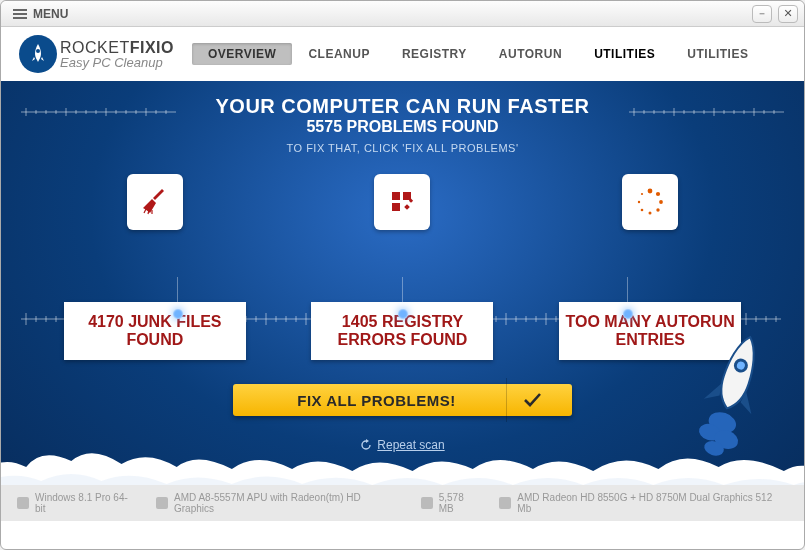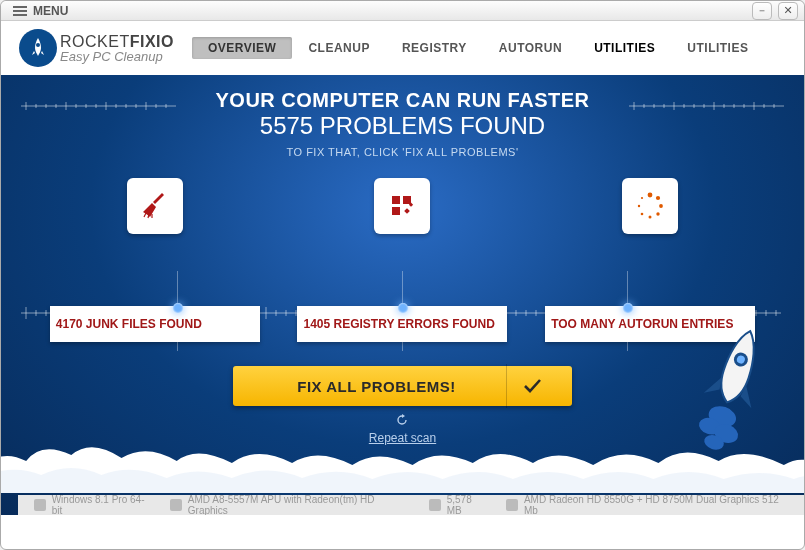--- a/index.html
+++ b/index.html
@@ -1,20 +1,20 @@
 <!DOCTYPE html>
 <html><head>
 <meta charset="utf-8">
 <style>
 * { margin: 0; padding: 0; box-sizing: border-box; font-family: Arial, sans-serif; }
 body { background: #f0f0f0; width: 805px; height: 550px; overflow: hidden; }
 
 .window { width: 805px; height: 550px; background: #fff; border: 1px solid #aaa; border-radius: 6px; position: relative; }
 
-.titlebar { height: 20px; background: linear-gradient(#fdfdfd, #e8e8e8); border-bottom: 1px solid #ccc; display: flex; align-items: center; padding: 0 6px; border-radius: 6px 6px 0 0; }
+.titlebar { height: 26px; background: linear-gradient(#fdfdfd, #e8e8e8); border-bottom: 1px solid #ccc; display: flex; align-items: center; padding: 0 6px; border-radius: 6px 6px 0 0; }
 .menu-btn { display: flex; align-items: center; gap: 6px; font-size: 12px; font-weight: bold; color: #555; cursor: pointer; padding: 2px 6px; }
 .hamburger { display: inline-block; }
 .hamburger span { display: block; width: 14px; height: 2px; background: #666; margin: 2px 0; }
 .win-controls { margin-left: auto; display: flex; gap: 6px; }
 .win-btn { width: 20px; height: 18px; border: 1px solid #bbb; border-radius: 4px; background: linear-gradient(#fff,#eee); display: flex; align-items: center; justify-content: center; font-size: 11px; color: #555; cursor: pointer; }
 
 .header { height: 54px; background: #fff; display: flex; align-items: center; padding: 0 18px; }
 .logo { display: flex; align-items: center; gap: 3px; }
 .logo-badge { width: 38px; height: 38px; border-radius: 50%; background: #0a4b8c; display: flex; align-items: center; justify-content: center; }
 .logo-text { line-height: 1; }
@@ -27,48 +27,48 @@
 .tab.active { background: #bfbfbf; color: #333; border-radius: 2px; box-shadow: inset 0 1px 3px rgba(0,0,0,0.2); }
 .tab.highlight { color: #000000; }
 
 .main { position: relative; height: 440px; background: radial-gradient(ellipse at center 30%, #2a6bc4 0%, #0a3d7a 55%, #072b5a 100%); overflow: hidden; }
 
 .headline { text-align: center; padding-top: 14px; color: #fff; position: relative; z-index: 2; }
 .headline-ruler { position: absolute; top: 26px; height: 10px; width: 155px; }
 .headline-ruler.left { left: 20px; }
 .headline-ruler.right { right: 20px; }
 .h1 { font-size: 20px; font-weight: bold; letter-spacing: 0.5px; }
-.h2 { font-size: 24px; font-weight: normal; }
+.h2 { font-size: 16px; font-weight: bold; }
 .h3 { font-size: 11px; color: #c5d9f0; margin-top: 6px; letter-spacing: 0.5px; }
 
 .cards { display: flex; justify-content: space-around; padding: 20px 30px 0; position: relative; z-index: 2; }
 .card { display: flex; flex-direction: column; align-items: center; width: 220px; }
 .card-icon { width: 56px; height: 56px; background: #fff; border-radius: 6px; display: flex; align-items: center; justify-content: center; box-shadow: 0 2px 4px rgba(0,0,0,0.3); }
 
 .mid-ruler { position: absolute; top: 232px; left: 20px; right: 20px; height: 12px; z-index: 1; }
 .node { position: absolute; top: 228px; width: 10px; height: 10px; border-radius: 50%; background: #6fb3ff; box-shadow: 0 0 8px #6fb3ff, 0 0 2px #fff inset; z-index: 3; }
 .node1 { left: 172px; } .node2 { left: 397px; } .node3 { left: 622px; }
 .vline { position: absolute; width: 1px; background: rgba(255,255,255,0.35); top: 196px; height: 80px; z-index: 1; }
 .vl1 { left: 176px; } .vl2 { left: 401px; } .vl3 { left: 626px; }
 
 .result-row { display: flex; justify-content: space-around; padding: 0 30px; margin-top: 72px; position: relative; z-index: 2; }
-.result { background: #fff; width: 210px; padding: 11px 6px; font-size: 12px; font-weight: bold; color: #a01818; box-shadow: 0 2px 4px rgba(0,0,0,0.3); }
+.result { background: #fff; width: 182px; padding: 11px 6px; text-align: center; font-size: 16px; font-weight: bold; color: #a01818; box-shadow: 0 2px 4px rgba(0,0,0,0.3); }
 
 .fix-row { text-align: center; margin-top: 24px; position: relative; z-index: 2; }
-.fix-btn { display: inline-flex; align-items: center; background: linear-gradient(#ffd23f, #f7b500); border: none; border-radius: 3px; height: 40px; padding: 14px; box-shadow: 0 2px 5px rgba(0,0,0,0.4); cursor: pointer; }
+.fix-btn { display: inline-flex; align-items: center; background: linear-gradient(#ffd23f, #f7b500); border: none; border-radius: 3px; height: 32px; padding: 14px; box-shadow: 0 2px 5px rgba(0,0,0,0.4); cursor: pointer; }
 .fix-label { padding: 0 50px; font-size: 15px; font-weight: bold; color: #2a2a2a; letter-spacing: 0.5px; }
 .fix-check { width: 52px; height: 44px; border-left: 1px solid rgba(0,0,0,0.2); display: flex; align-items: center; justify-content: center; }
-.repeat { margin-top: 8px; color: #b8cfeb; font-size: 12px; text-decoration: underline; cursor: pointer; display: inline-flex; align-items: center; gap: 5px; flex-direction: column; }
+.repeat { margin-top: 22px; color: #b8cfeb; font-size: 12px; text-decoration: underline; cursor: pointer; display: inline-flex; align-items: center; gap: 5px; }
 
 .rocket { position: absolute; right: 28px; bottom: 58px; z-index: 2; transform: rotate(18deg); }
 
 .clouds { position: absolute; bottom: 22px; left: -20px; right: -20px; height: 60px; z-index: 1; }
 .cloud-svg { width: 100%; height: 100%; }
 
-.footer { position: absolute; bottom: 0; left: 17px; right: 0; height: 20px; background: #e8e8e8; display: flex; align-items: center; padding: 0 16px; gap: 18px; font-size: 10px; color: #999; z-index: 5; }
+.footer { position: absolute; bottom: 0; left: 0; right: 0; height: 36px; background: #e8e8e8; display: flex; align-items: center; padding: 0 16px; gap: 18px; font-size: 10px; color: #999; z-index: 5; }
 .footer-item { display: flex; align-items: center; gap: 6px; }
 .footer-icon { width: 12px; height: 12px; background: #bbb; border-radius: 2px; }
 
 
 .ruler-svg line { stroke: rgba(255,255,255,0.5); stroke-width: 1; }
 </style>
 </head>
 <body>
 
 <div class="window">

